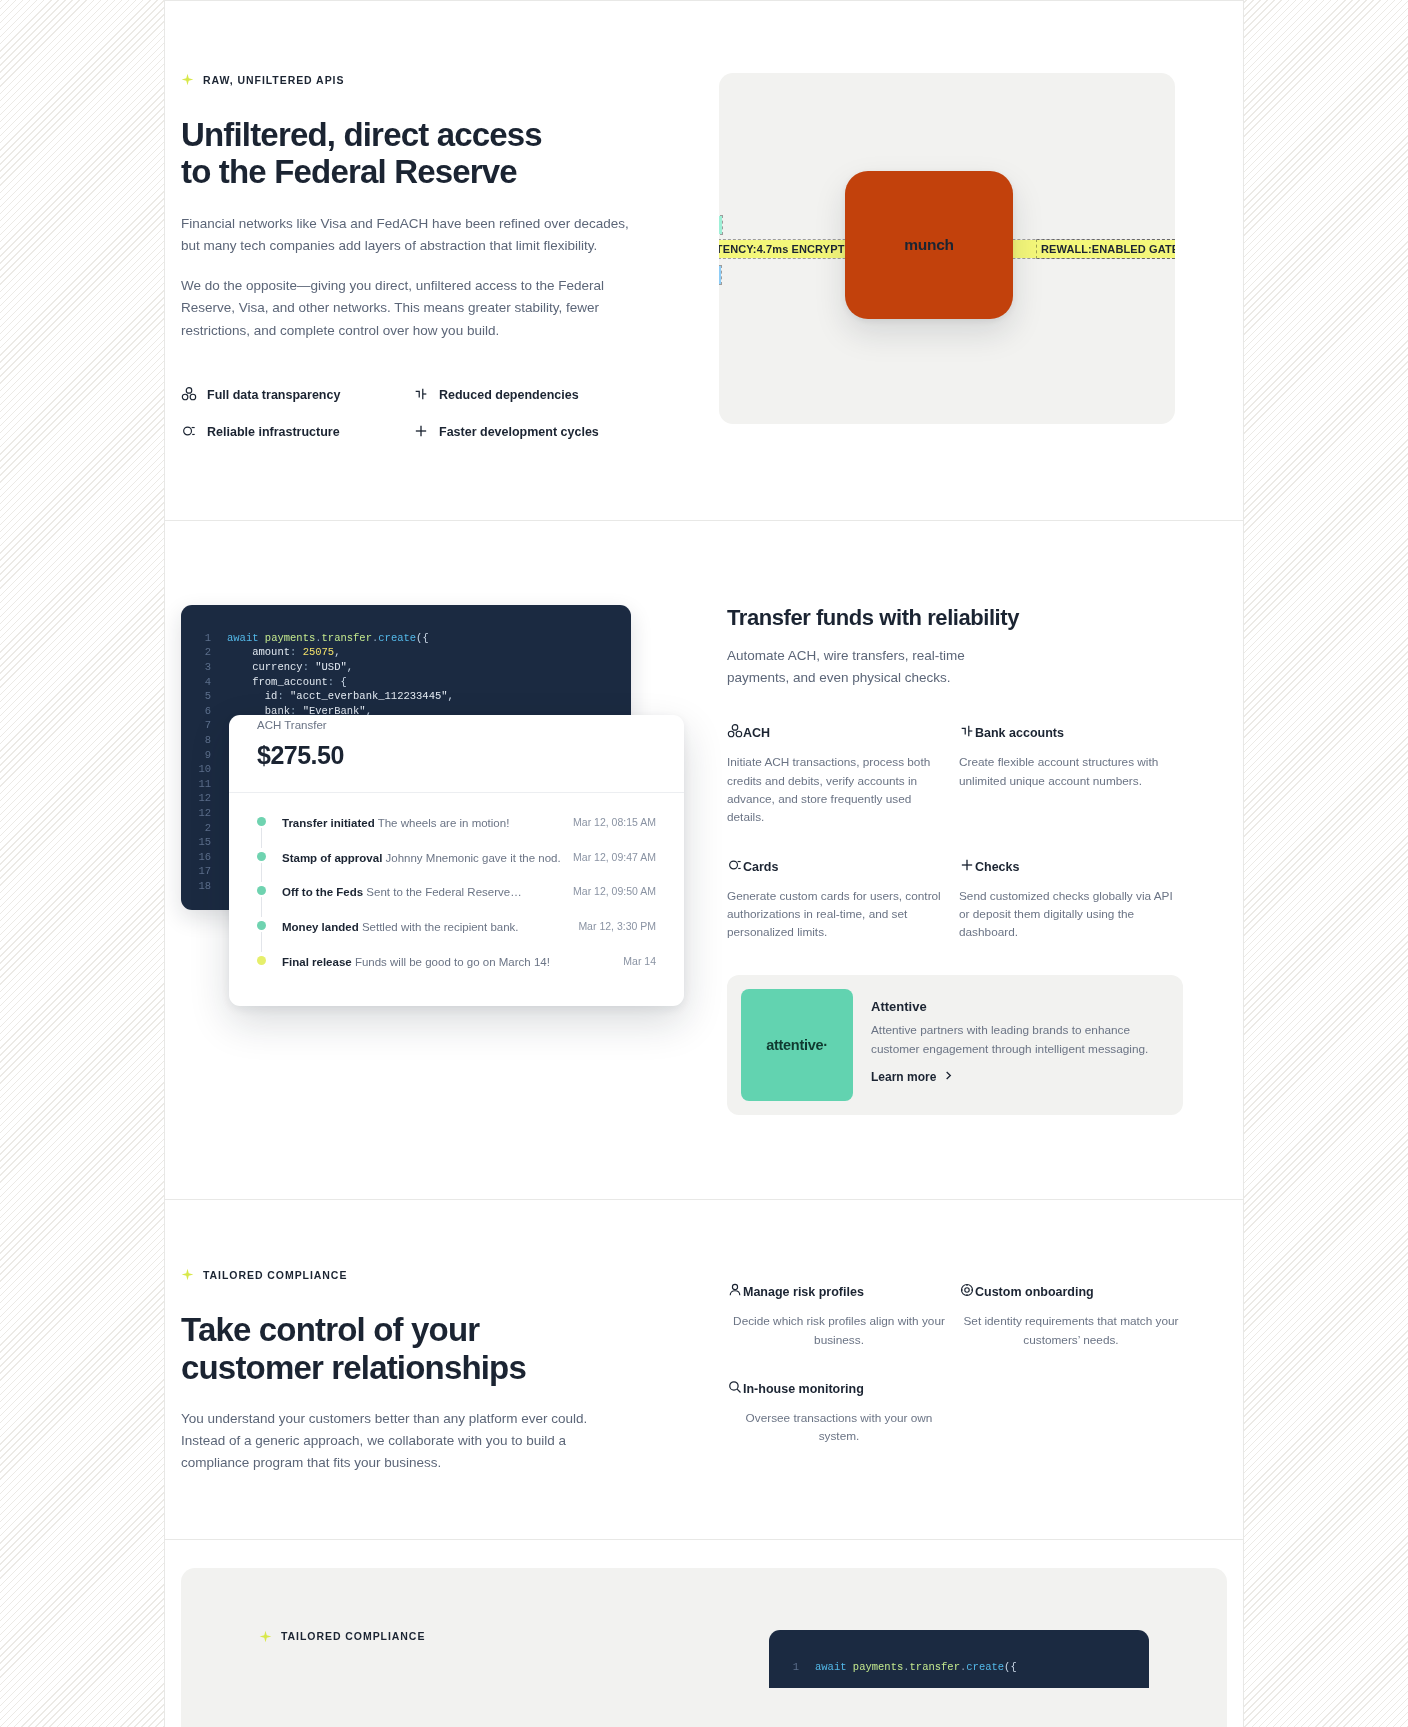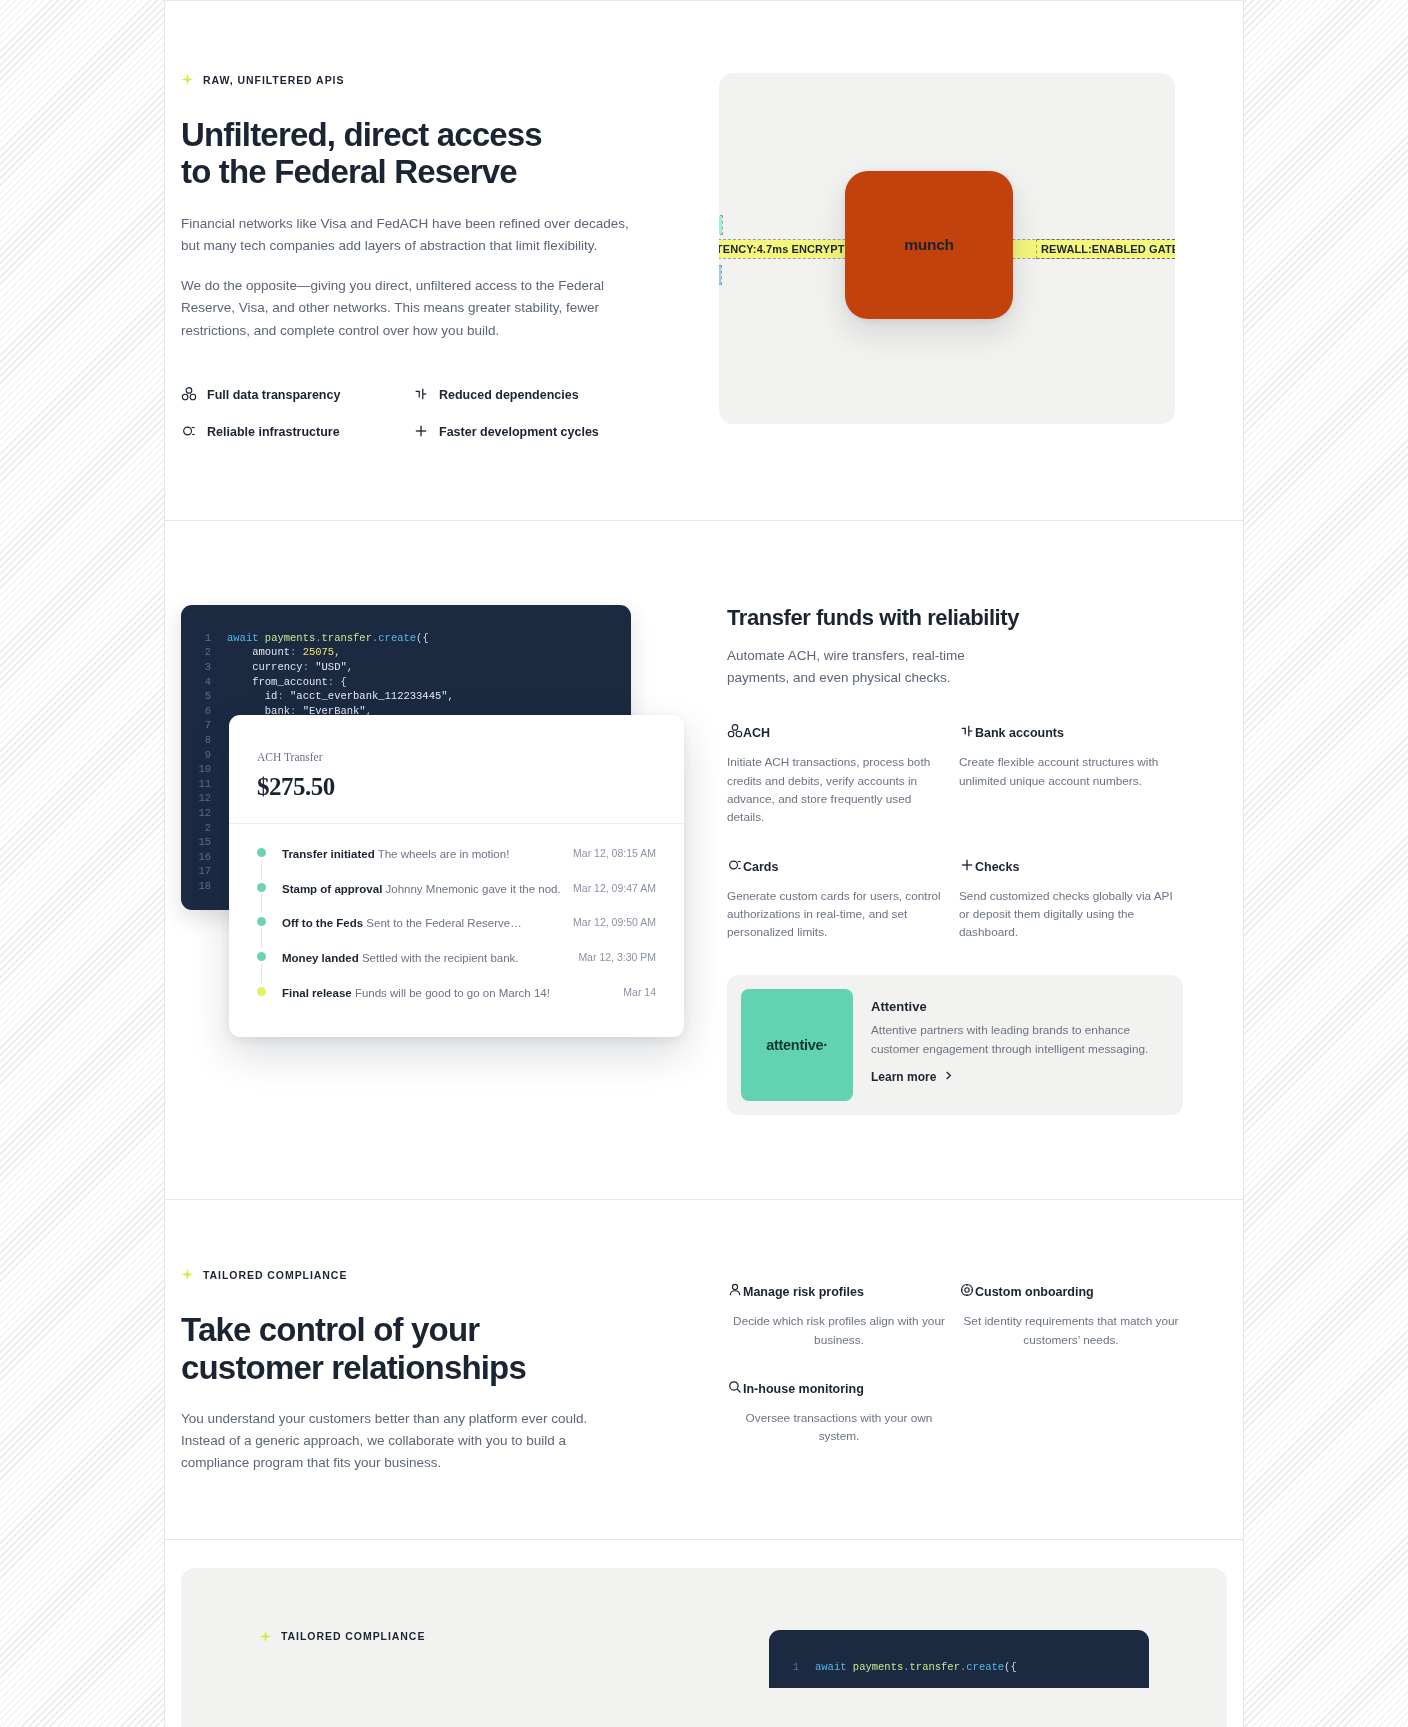--- a/index.html
+++ b/index.html
@@ -110,21 +110,21 @@
   .tok-str { color: #e3eaf2; }
   .tok-pun { color: #53b8e8; }
   .tok-key { color: #dfe6ee; }
 
   .ach-card {
     position: absolute; left: 48px; top: 110px; width: 455px;
     background: #fff; border-radius: 11px; z-index: 4;
     box-shadow: 0 16px 40px rgba(20,28,45,.16), 0 3px 10px rgba(20,28,45,.07);
     overflow: hidden;
   }
-  .ach-head { padding: 36px 28px 22px 28px; border-bottom: 1px solid #eceef1; font-family: Liberation Serif, serif; }
+  .ach-head { padding: 4px 28px 22px 28px; border-bottom: 1px solid #eceef1; }
   .ach-label { font-size: 11.5px; color: #6b7485; margin-bottom: 10px; }
   .ach-amount { font-size: 25px; font-weight: 700; letter-spacing: -0.02em; color:#1b2432; }
   .tl { padding: 22px 28px 30px 28px; }
   .tl-row { display: flex; align-items: flex-start; position: relative; padding-bottom: 18px; }
   .tl-row:last-child { padding-bottom: 6px; }
   .tl-dot { width: 9px; height: 9px; border-radius: 50%; flex: none;
             margin-top: 2px; margin-right: 16px; background: #6fd3b0; }
   .tl-dot.lime { background: #e6ef6b; }
   .tl-line { position: absolute; left: 4px; top: 13px; bottom: 2px;
              width: 1px; background: #e2e5ea; }

